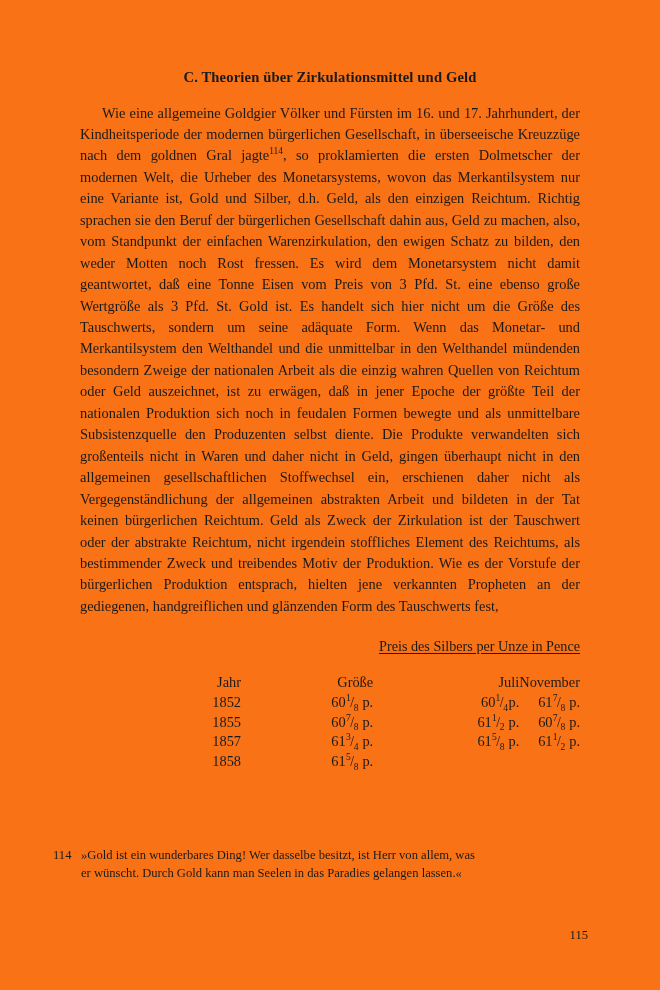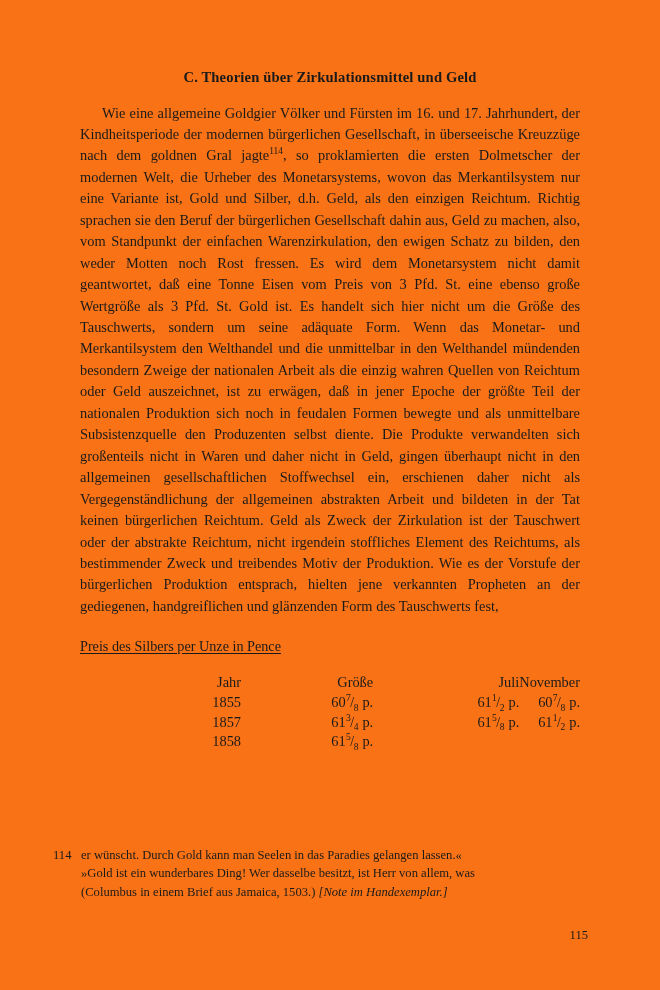--- a/index.html
+++ b/index.html
@@ -48,21 +48,21 @@
     word-spacing: 0.1px;
   }
   .body-par sup {
     font-size: 9.4px;
     vertical-align: super;
     line-height: 0;
   }
 
   
   .table-caption {
-    text-align: left;
+    text-align: right;
     font-size: 14.2px;
     margin: 0;
     padding-top: 21px;
     padding-bottom: 0;
   }
   .table-caption span.u {
     text-decoration: underline;
     text-underline-offset: 2.4px;
     text-decoration-thickness: 1px;
   }
@@ -160,20 +160,26 @@
       <thead>
         <tr>
           <td class="col-year">Jahr</td>
           <td class="col-march">Größe</td>
           <td class="col-july">Juli</td>
           <td class="col-nov">November</td>
         </tr>
       </thead>
       <tbody>
           <tr>
+            <td class="col-year">1852</td>
+            <td class="col-march"><span class="frac">60<sup>1</sup><span class="slash">/</span><sub>8</sub>&nbsp;p.</span></td>
+            <td class="col-july"><span class="frac">60<sup>1</sup><span class="slash">/</span><sub>4</sub>p.</span></td>
+            <td class="col-nov"><span class="frac">61<sup>7</sup><span class="slash">/</span><sub>8</sub>&nbsp;p.</span></td>
+          </tr>
+          <tr>
             <td class="col-year">1855</td>
             <td class="col-march"><span class="frac">60<sup>7</sup><span class="slash">/</span><sub>8</sub>&nbsp;p.</span></td>
             <td class="col-july"><span class="frac">61<sup>1</sup><span class="slash">/</span><sub>2</sub>&nbsp;p.</span></td>
             <td class="col-nov"><span class="frac">60<sup>7</sup><span class="slash">/</span><sub>8</sub>&nbsp;p.</span></td>
           </tr>
           <tr>
             <td class="col-year">1857</td>
             <td class="col-march"><span class="frac">61<sup>3</sup><span class="slash">/</span><sub>4</sub>&nbsp;p.</span></td>
             <td class="col-july"><span class="frac">61<sup>5</sup><span class="slash">/</span><sub>8</sub>&nbsp;p.</span></td>
             <td class="col-nov"><span class="frac">61<sup>1</sup><span class="slash">/</span><sub>2</sub>&nbsp;p.</span></td>
@@ -186,22 +192,21 @@
           </tr>
         </tbody>
     </table>
 
   </div>
 
   <div class="footnote">
     <div class="footnote-row">
       <div class="footnote-marker">114</div>
       <div class="footnote-text">
+        <div>»Gold ist ein wunderbares Ding! Wer dasselbe besitzt, ist Herr von allem, was</div>
         <div>er wünscht. Durch Gold kann man Seelen in das Paradies gelangen lassen.«</div>
-        <div>»Gold ist ein wunderbares Ding! Wer dasselbe besitzt, ist Herr von allem, was</div>
-        <div class="lastline"><span>(Columbus in einem Brief aus Jamaica, 1503.) </span><span class="it">[Note im Handexemplar.]</span></div>
       </div>
     </div>
   </div>
 
   <div class="page-number">115</div>
 
 </div>
 
 </body></html>

